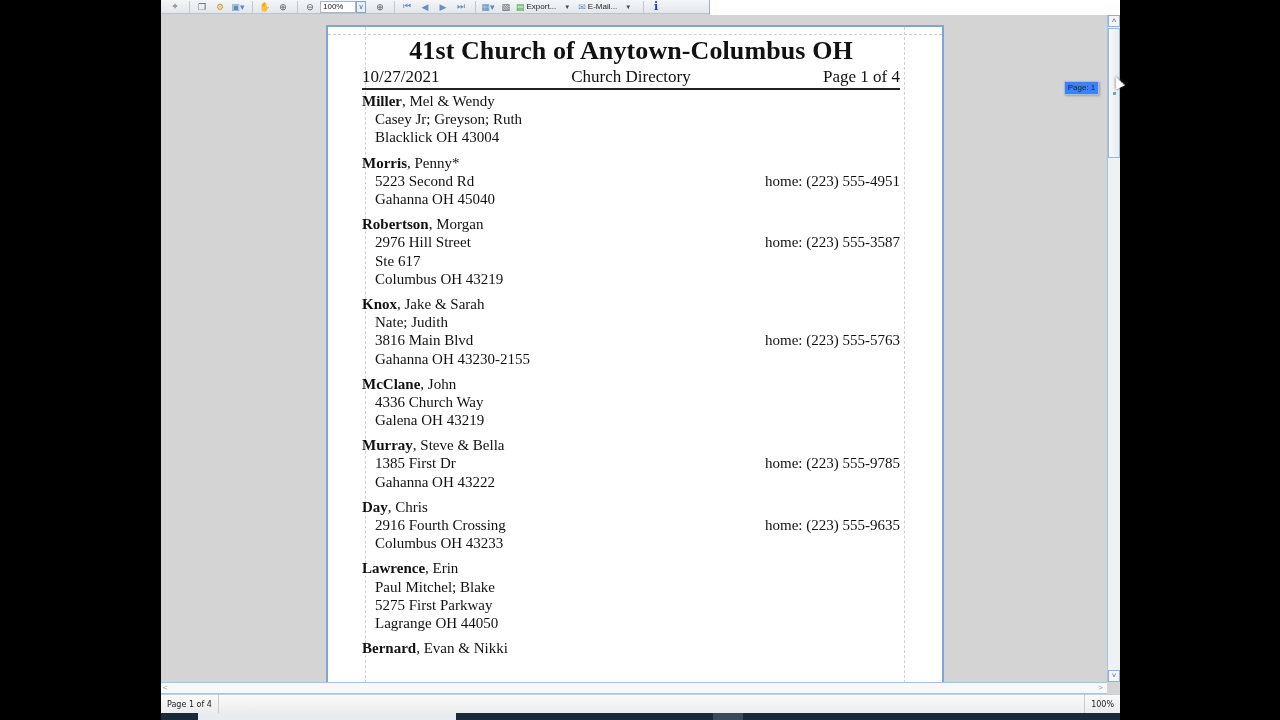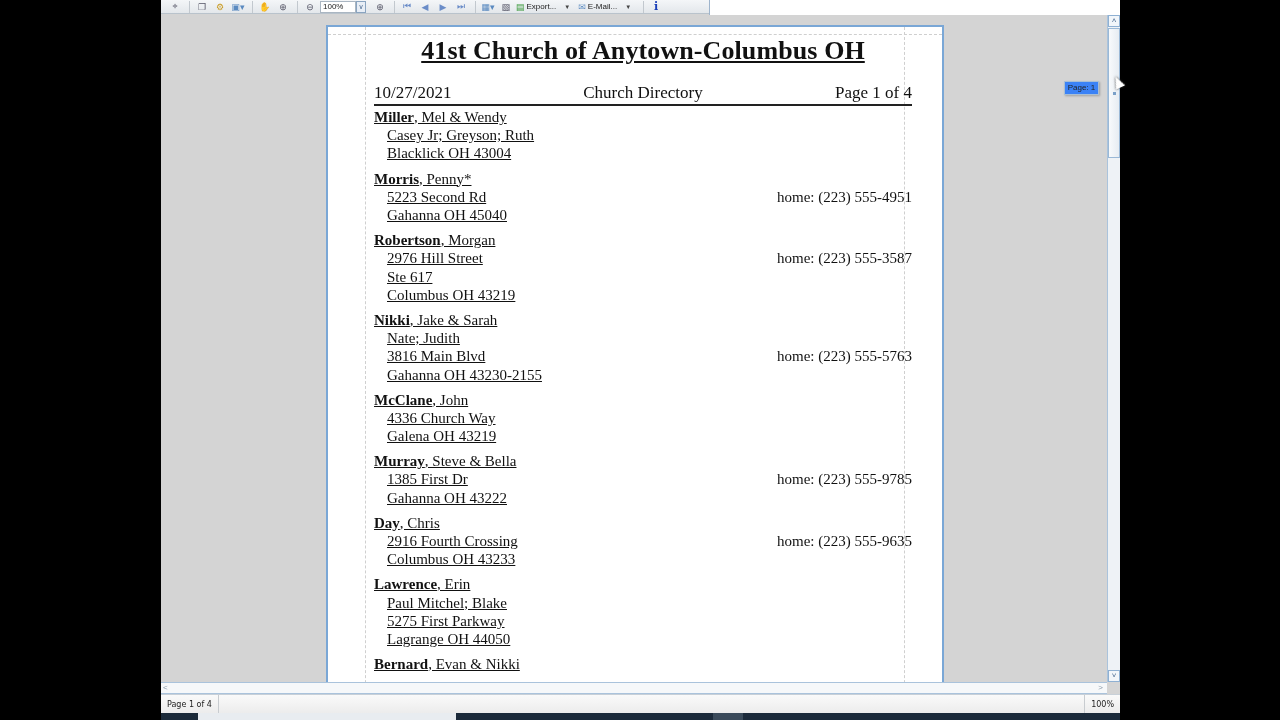--- a/index.html
+++ b/index.html
@@ -22,23 +22,23 @@
 
   
   .viewport { position: absolute; left: 0; top: 15px; width: 946px; height: 667px; background: #d4d4d4; overflow: hidden; }
 
   
   .page { position: absolute; left: 165px; top: 10px; width: 618px; height: 700px; background: #fff; border: 2px solid #7aa7d6; border-right-width: 2px; }
   .guide-h { position: absolute; left: 0; right: 0; top: 7px; border-top: 1px dashed #cfcfcf; }
   .guide-v1 { position: absolute; top: 0; bottom: 0; left: 37px; border-left: 1px dashed #cfcfcf; }
   .guide-v2 { position: absolute; top: 0; bottom: 0; left: 576px; border-left: 1px dashed #cfcfcf; }
 
-  .content { position: absolute; left: 46px; top: 9px; width: 538px; font-family: "Liberation Serif", serif; color: #111; text-decoration: underline; }
+  .content { position: absolute; left: 34px; top: 9px; width: 538px; font-family: "Liberation Serif", serif; color: #111; }
   .title { font-size: 26px; font-weight: bold; text-align: center; line-height: 30px; letter-spacing: 0.1px; }
-  .subhead { position: relative; height: 22px; font-size: 17px; line-height: 22px; margin-top: 16px; }
+  .subhead { position: relative; height: 22px; font-size: 17px; line-height: 22px; }
   .subhead .date { position: absolute; left: 0; top: 0; }
   .subhead .mid { position: absolute; left: 0; right: 0; text-align: center; top: 0; }
   .subhead .pg { position: absolute; right: 0; top: 0; }
   .rule { border-top: 2px solid #222; margin-top: 0; margin-bottom: 2px; }
 
   .entry { margin-bottom: 7px; font-size: 15px; line-height: 18.2px; }
   .entry .name b { font-weight: bold; }
   .line { position: relative; padding-left: 13px; height: 18.2px; }
   .phone { position: absolute; right: 0; top: 0; }
 
@@ -132,21 +132,21 @@
               <div class="line"><span>5223 Second Rd</span><span class="phone">home: (223) 555-4951</span></div>
               <div class="line"><span>Gahanna OH  45040</span></div>
             </div>
             <div class="entry">
               <div class="name"><b>Robertson</b><span>, Morgan</span></div>
               <div class="line"><span>2976 Hill Street</span><span class="phone">home: (223) 555-3587</span></div>
               <div class="line"><span>Ste 617</span></div>
               <div class="line"><span>Columbus OH  43219</span></div>
             </div>
             <div class="entry">
-              <div class="name"><b>Nikki</b><span>, Jake &amp; Sarah</span></div>
+              <div class="name"><b>Knox</b><span>, Jake &amp; Sarah</span></div>
               <div class="line"><span>Nate; Judith</span></div>
               <div class="line"><span>3816 Main Blvd</span><span class="phone">home: (223) 555-5763</span></div>
               <div class="line"><span>Gahanna OH  43230-2155</span></div>
             </div>
             <div class="entry">
               <div class="name"><b>McClane</b><span>, John</span></div>
               <div class="line"><span>4336 Church Way</span></div>
               <div class="line"><span>Galena OH  43219</span></div>
             </div>
             <div class="entry">

